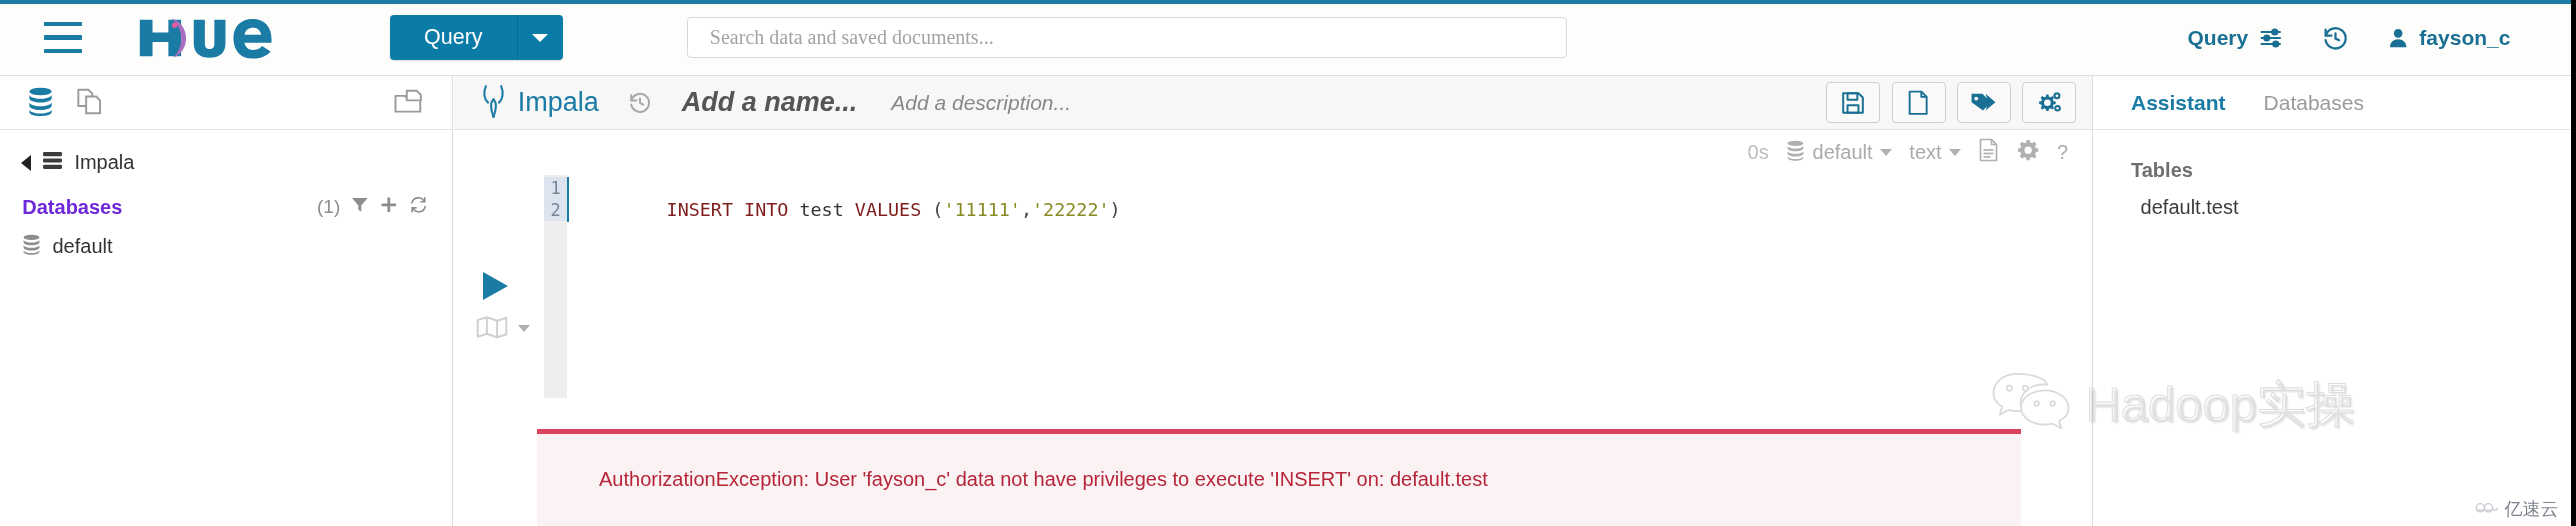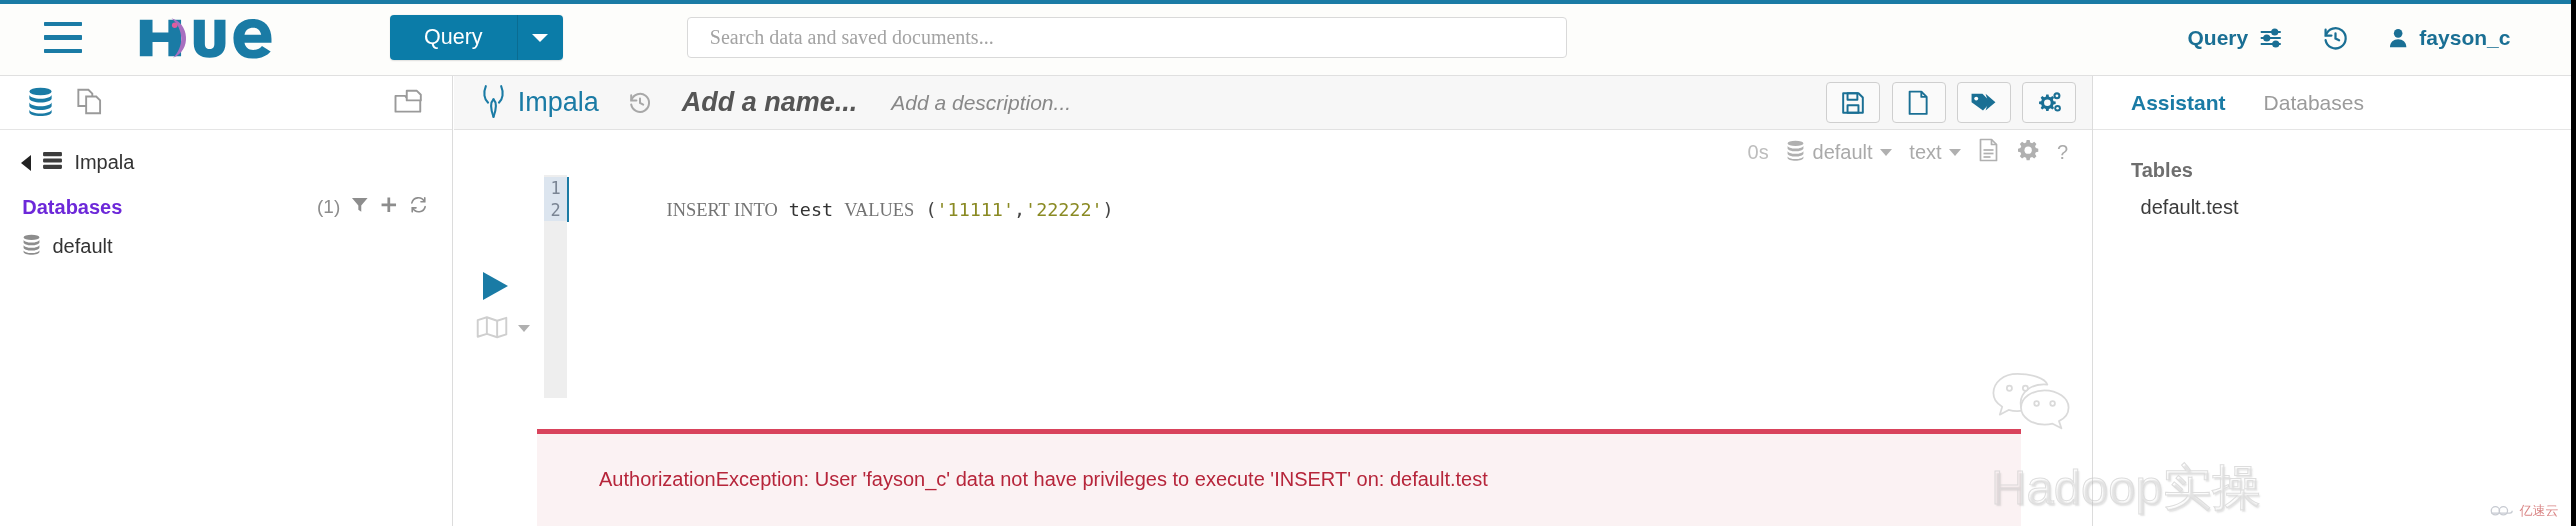--- a/index.html
+++ b/index.html
@@ -161,21 +161,21 @@
   }
   .gutter-num.n1 { top: 1.6px; height: 22.3px; line-height: 22.3px; }
   .gutter-num.n2 { top: 24px; height: 22.3px; line-height: 22.3px; }
   .caret-bar {
     position: absolute; left: 113px; top: 1.6px; width: 2.4px; height: 45px; background: #1a7ba5;
   }
   .code-line {
     position: absolute; left: 124px; top: 1.6px; height: 22.3px; line-height: 22.3px;
     font-family: "DejaVu Sans Mono", monospace; font-size: 18.4px; white-space: pre;
   }
-  .kw { color: #737373; font-family: Liberation Serif, serif; }
+  .kw { color: #7f1d1d; }
   .id { color: #333333; }
   .str { color: #8a8a23; }
   .pn { color: #444444; }
 
   
   .error-panel {
     position: absolute; left: 537px; top: 429px; width: 1484px; height: 97px;
     background: #fbf2f3; border-top: 5.6px solid #d9435c;
   }
   .error-text {
@@ -193,34 +193,34 @@
     padding-left: 38px; gap: 38px;
   }
   .rp-tab { font-size: 21px; color: #9b9b9b; cursor: pointer; }
   .rp-tab.active { color: #1a7ba5; font-weight: 700; }
   .rp-body { padding: 29px 0 0 38px; }
   .rp-label { font-size: 20px; color: #6e6e6e; font-weight: 700; }
   .rp-entry { font-size: 20px; color: #3c3c3c; margin-top: 14.4px; padding-left: 9.6px; cursor: pointer; }
 
   
   .wm-main {
-    position: absolute; left: 1991px; top: 369px; display: flex; gap: 14.4px;
-    pointer-events: none; opacity: .62; flex-direction: column;
+    position: absolute; left: 1991px; top: 369px; display: flex; align-items: center; gap: 14.4px;
+    pointer-events: none; opacity: .62;
   }
   .wm-text {
     font-size: 49px; color: transparent;
     -webkit-text-stroke: 1px #c9c9c9;
     text-shadow: 1.6px 1.6px 1.6px rgba(120,120,120,.35);
     font-family: "Liberation Sans", sans-serif; white-space: nowrap;
   }
   .wm-corner {
     position: absolute; right: 17.6px; bottom: 6.4px; display: flex; align-items: center; gap: 6.4px;
     opacity: .55; pointer-events: none;
   }
-  .wm-corner-text { font-size: 13px; color: #b91c1c; font-family: Liberation Sans, sans-serif; }
+  .wm-corner-text { font-size: 18px; color: #0f172a; font-family: Liberation Sans, sans-serif; }
   .edge-right { position: absolute; right: 0; top: 0; width: 4.8px; height: 527px; background: #000; }
 </style>
 </head>
 <body>
 
 <div class="app">
 
   <div class="topbar">
     <div class="topbar-accent"></div>
 

